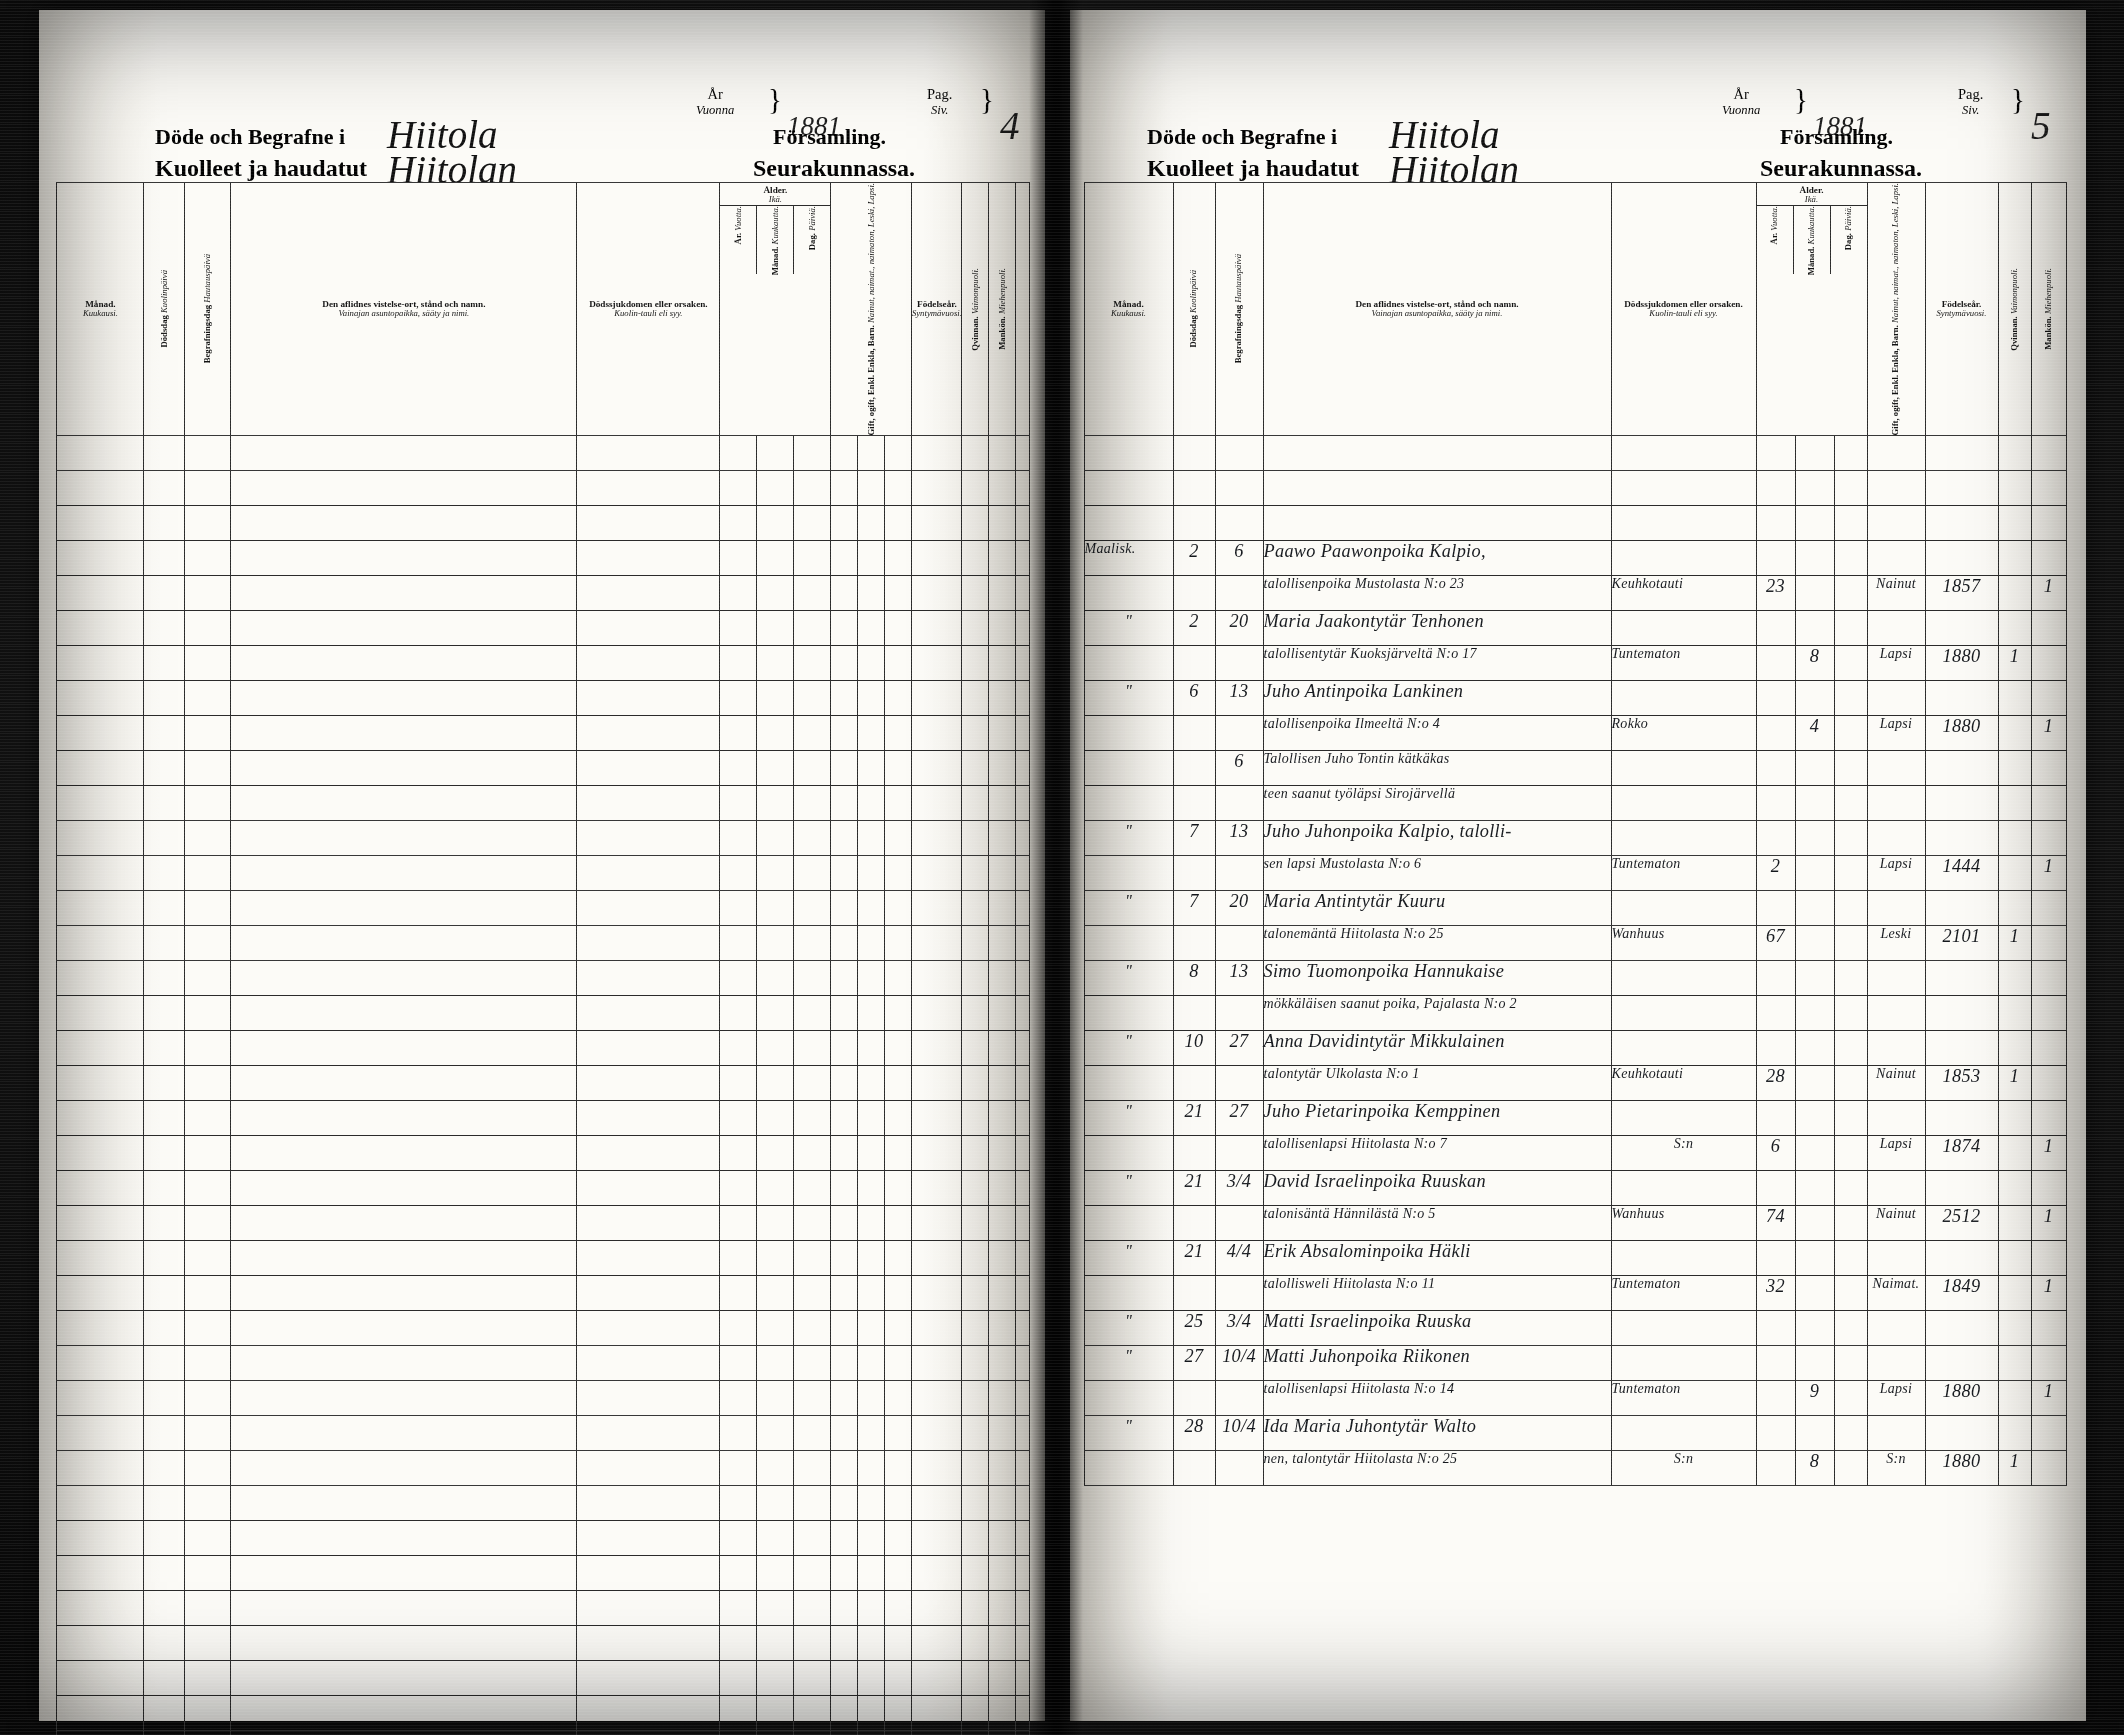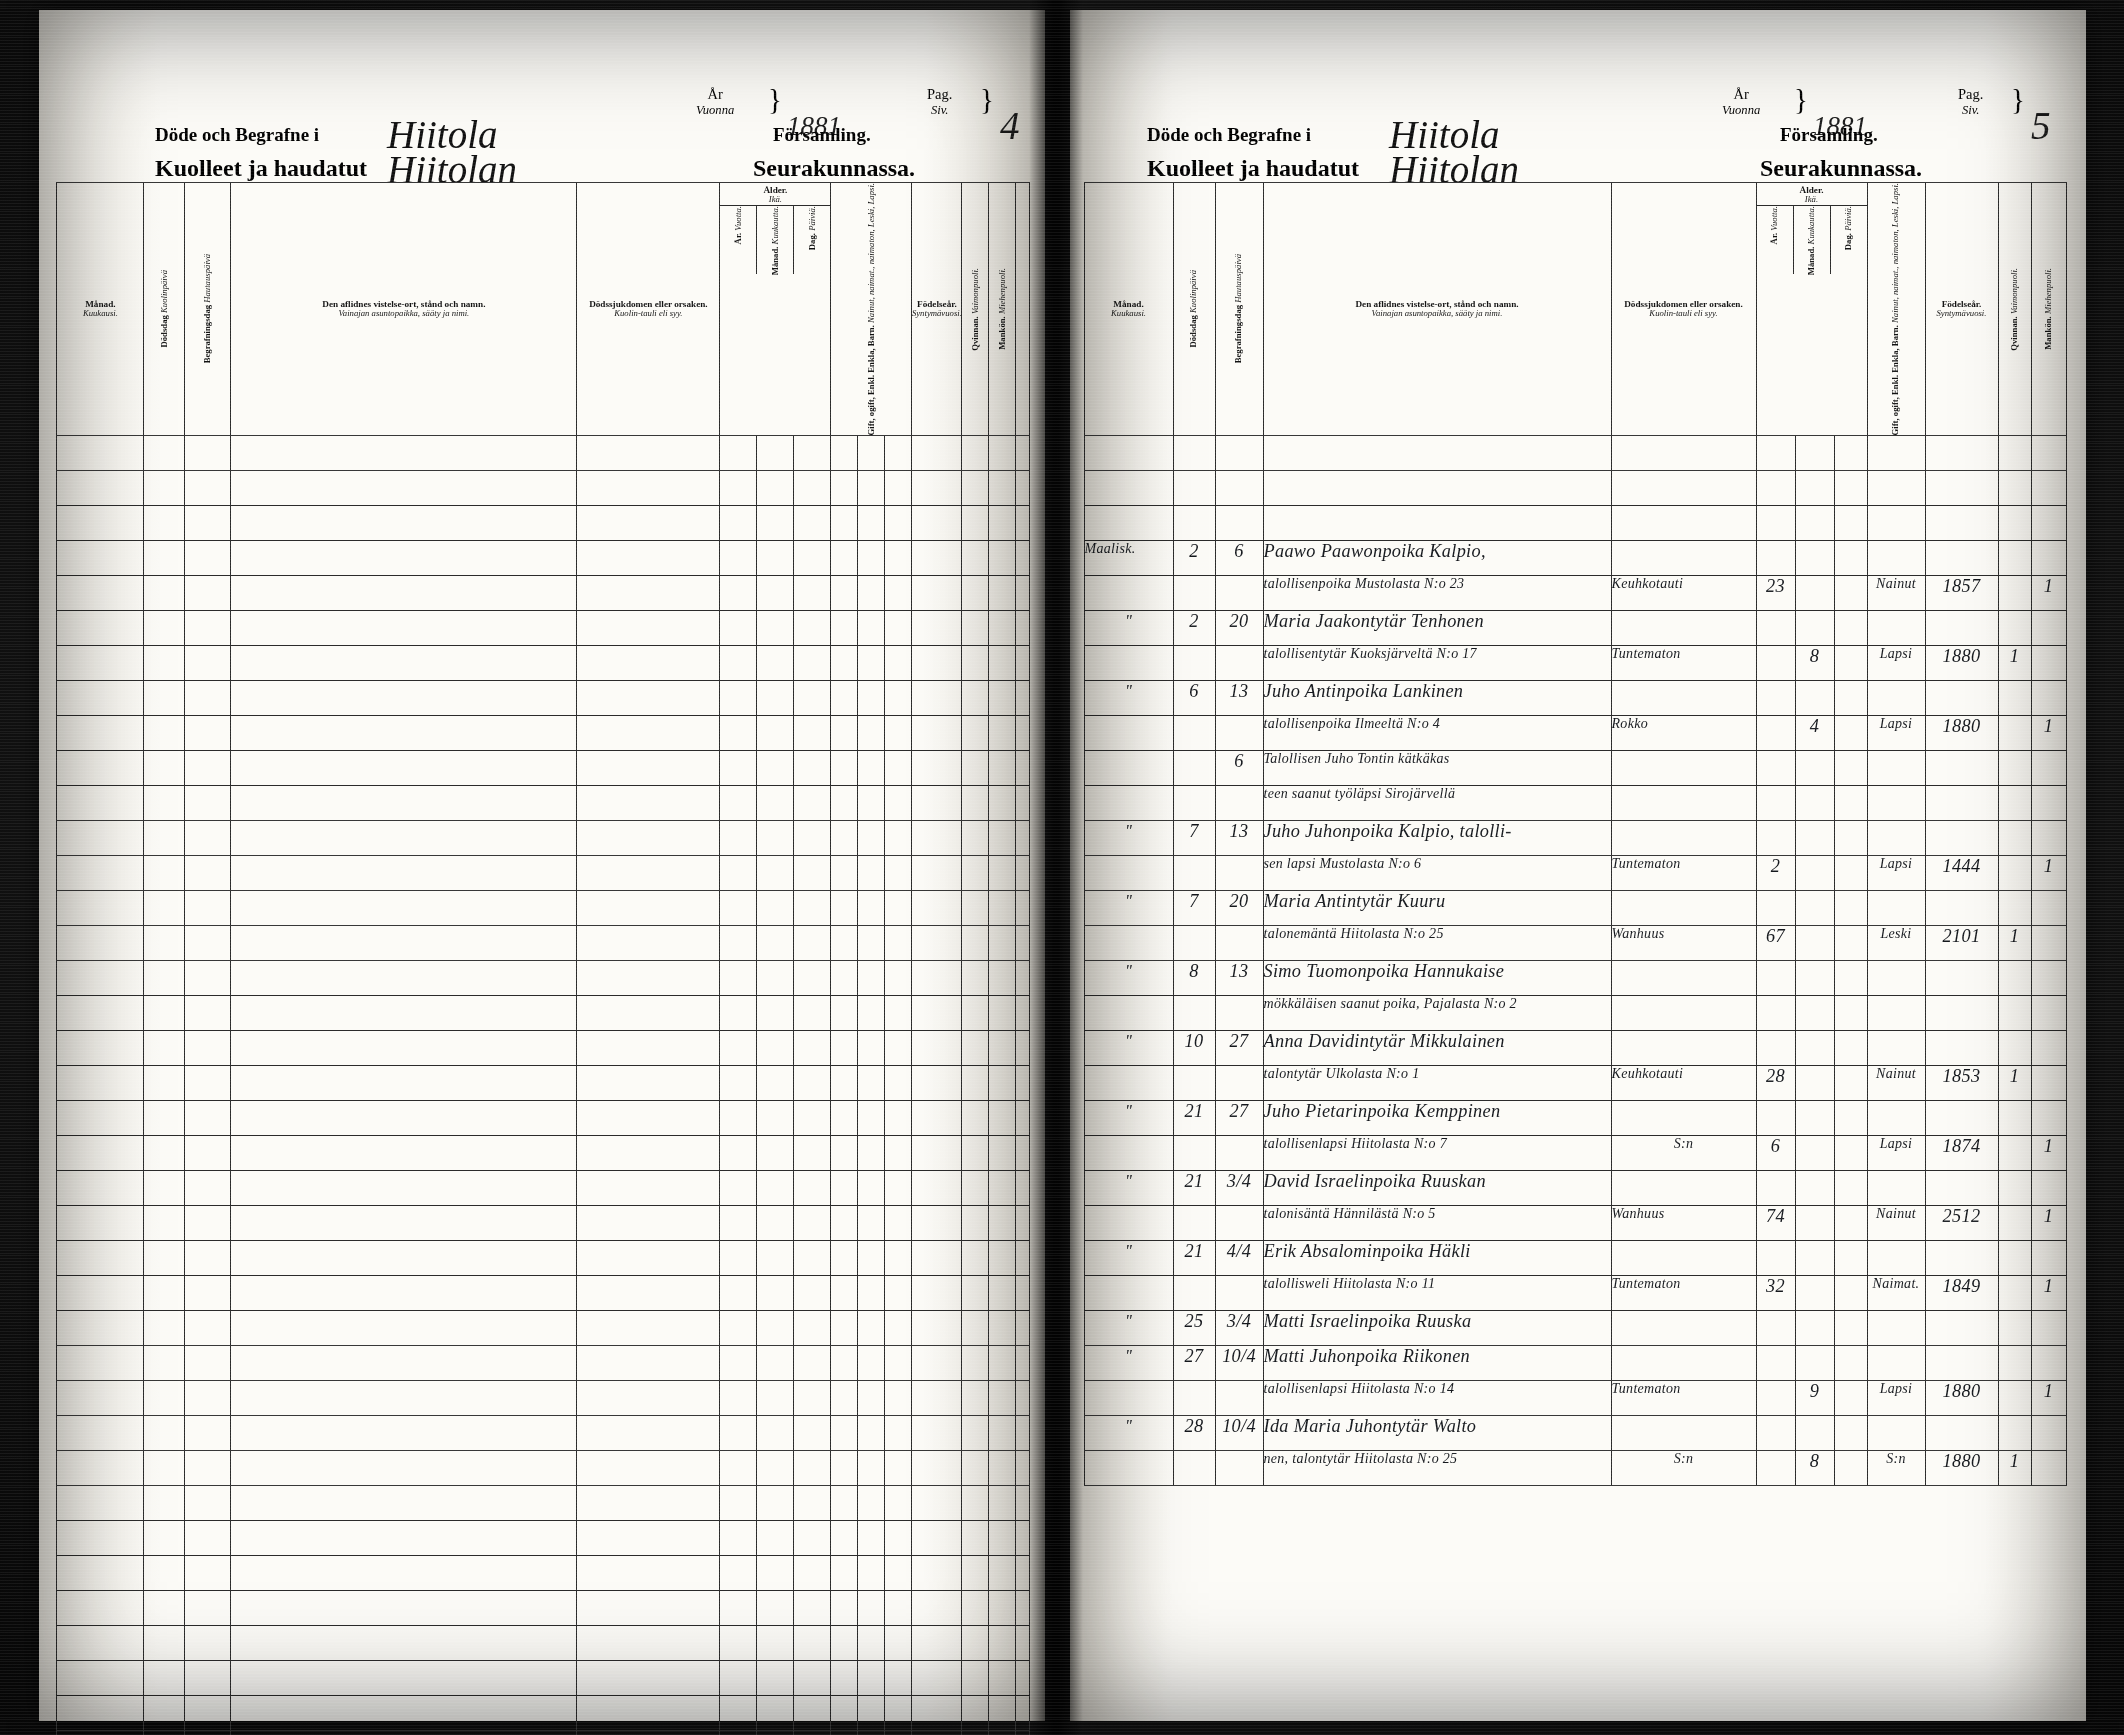--- a/index.html
+++ b/index.html
@@ -27,21 +27,21 @@
 
   
   .hdr{position:absolute;left:0;right:0;top:0;height:162px;}
   .yearbox{position:absolute;font-family:Liberation Serif, serif;}
   .yr-lab{font-size:14.5px;text-align:center;line-height:1.05;}
   .yr-lab i{font-style:italic;font-size:12.6px;}
   .brace{font-size:29px;line-height:1;}
   .hand{font-family:"Liberation Serif",serif;font-style:italic;color:#1b1b1b;margin-top:18px;}
 
   .title1,.title2{position:absolute;font-weight:bold;white-space:nowrap;}
-  .title1{font-size:19px;font-family:Liberation Serif, serif;}
+  .title1{font-size:22px;font-family:Liberation Serif, serif;}
   .title2{font-size:24px;}
   .titlehand{position:absolute;font-style:italic;font-size:39px;color:#111;
              font-family:"Liberation Serif",serif;}
 
   
   table.grid{position:absolute;border-collapse:collapse;table-layout:fixed;}
   table.grid td,table.grid th{border:1px solid #2b2b2b;padding:0;vertical-align:top;}
   .colhead{height:104px;font-size:9.2px;line-height:1.12;text-align:center;
            font-weight:bold;color:#111;}
   .colhead .fi{font-weight:normal;font-style:italic;font-size:8.7px;}

